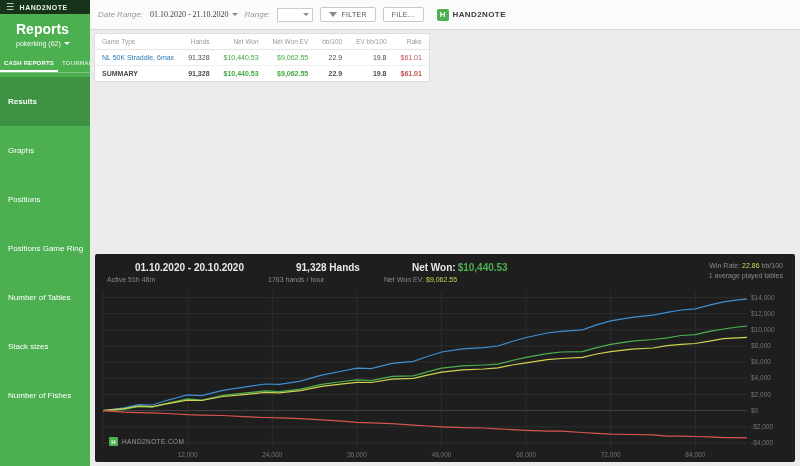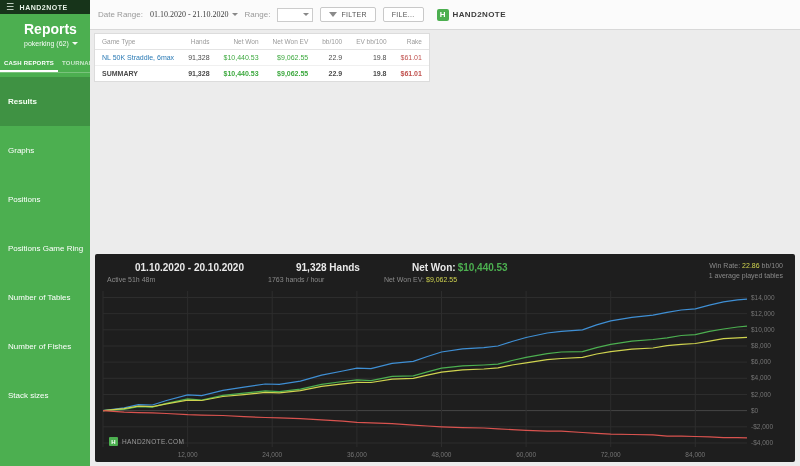--- a/index.html
+++ b/index.html
@@ -4,35 +4,35 @@
 <style>
   * { box-sizing: border-box; margin: 0; padding: 0; }
   html,body { width:800px; height:466px; overflow:hidden; }
   body { font-family:"Liberation Sans","DejaVu Sans",sans-serif; background:#ececec; color:#333; }
   .app { display:flex; width:800px; height:466px; }
 
   
   .sidebar { width:90px; flex-shrink:0; background:#4caf50; color:#fff; display:flex; flex-direction:column; }
   .brandbar { height:14px; background:#17341a; display:flex; align-items:center; gap:5px; padding:0 6px; font-size:7px; font-weight:bold; letter-spacing:.5px; color:#e8f3e8; cursor:default; }
   .hamburger { font-size:9px; line-height:1; cursor:pointer; }
-  .reports-head { padding:7px 24px 2px; }
+  .reports-head { padding:7px 16px 2px; }
   .reports-title { font-size:14px; font-weight:bold; }
   .account { font-size:7px; margin-top:3px; opacity:.95; display:flex; align-items:center; gap:3px; cursor:pointer; white-space:nowrap; }
   .caret-w { width:0; height:0; border-left:3px solid transparent; border-right:3px solid transparent; border-top:3px solid #fff; }
   .side-tabs { display:flex; margin-top:7px; border-bottom:1px solid rgba(255,255,255,.25); }
   .side-tab { font-size:6px; font-weight:bold; padding:4px 4px; opacity:.7; white-space:nowrap; cursor:pointer; letter-spacing:.2px; }
   .side-tab.active { opacity:1; border-bottom:2px solid #fff; }
   .nav { margin-top:4px; }
   .nav-item { font-size:8px; padding:20px 8px; cursor:pointer; white-space:nowrap; }
   .nav-item.active { background:rgba(0,0,0,.16); font-weight:bold; color:#f4fff2; }
 
   
   .main { flex:1; display:flex; flex-direction:column; min-width:0; position:relative; }
   .toolbar { height:30px; flex-shrink:0; background:#fbfbfb; border-bottom:1px solid #d8d8d8; display:flex; align-items:center; padding:0 8px; gap:7px; font-size:8px; color:#444; }
-  .tb-label { color:#999; }
+  .tb-label { color:#999;font-style:italic; }
   .dd { display:flex; align-items:center; gap:3px; cursor:pointer; color:#3c3c3c;font-family:Liberation Serif, serif; }
   .caret-g { width:0; height:0; border-left:3px solid transparent; border-right:3px solid transparent; border-top:3px solid #888; }
   .stats-box { width:36px; height:14px; border:1px solid #ccc; background:#fff; display:flex; align-items:center; justify-content:flex-end; padding:0 3px; cursor:pointer; }
   .btn { border:1px solid #c9c9c9; background:#fff; font-size:7px; padding:3px 8px; border-radius:2px; color:#555; display:flex; align-items:center; gap:4px; letter-spacing:.3px; cursor:pointer; font-family:inherit; }
   .funnel { width:0; height:0; border-left:4px solid transparent; border-right:4px solid transparent; border-top:5px solid #8a8a8a; }
   .logo { display:flex; align-items:center; gap:4px; margin-left:6px; }
   .logo-mark { width:12px; height:12px; background:#4caf50; border-radius:2px; color:#fff; font-size:8px; font-weight:bold; display:flex; align-items:center; justify-content:center; }
   .logo-text { font-weight:bold; font-size:8px; color:#3c3c3c; letter-spacing:.4px; }
 
   .content { flex:1; min-height:0; padding:4px 5px; display:flex; flex-direction:column; background:#ececec; }
@@ -83,22 +83,22 @@
     <div class="side-tabs">
         <div class="side-tab active">CASH REPORTS</div>
         <div class="side-tab">TOURNAMENTS</div>
       </div>
     <nav class="nav">
         <div class="nav-item active">Results</div>
         <div class="nav-item">Graphs</div>
         <div class="nav-item">Positions</div>
         <div class="nav-item">Positions Game Ring</div>
         <div class="nav-item">Number of Tables</div>
+        <div class="nav-item">Stack sizes</div>
         <div class="nav-item">Number of Fishes</div>
-        <div class="nav-item">Stack sizes</div>
       </nav>
   </aside>
 
   <main class="main">
 
     <div class="toolbar">
       <span class="tb-label">Date Range:</span>
       <span class="dd">
         <span>01.10.2020 - 21.10.2020</span>
         <span class="caret-g"></span>

